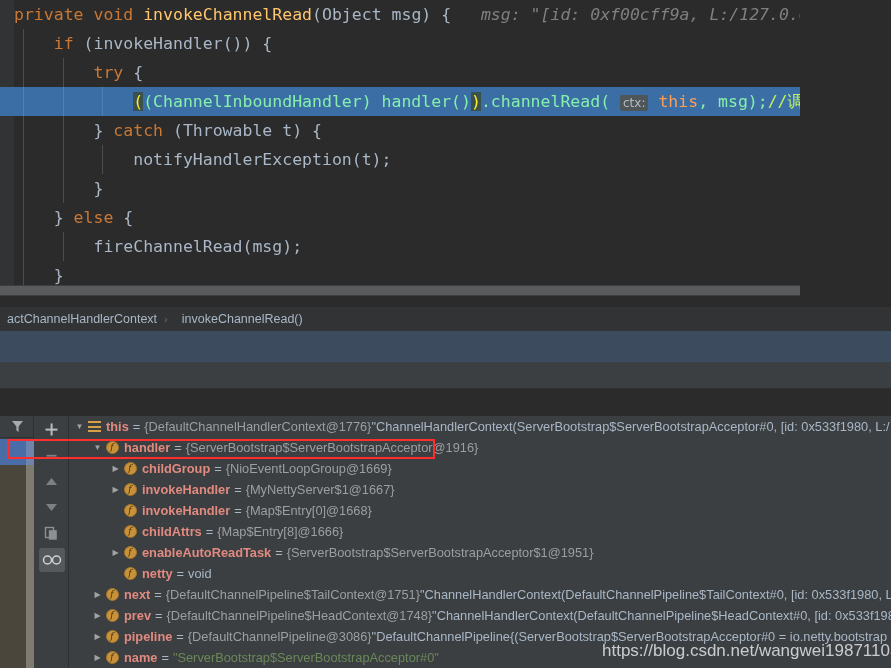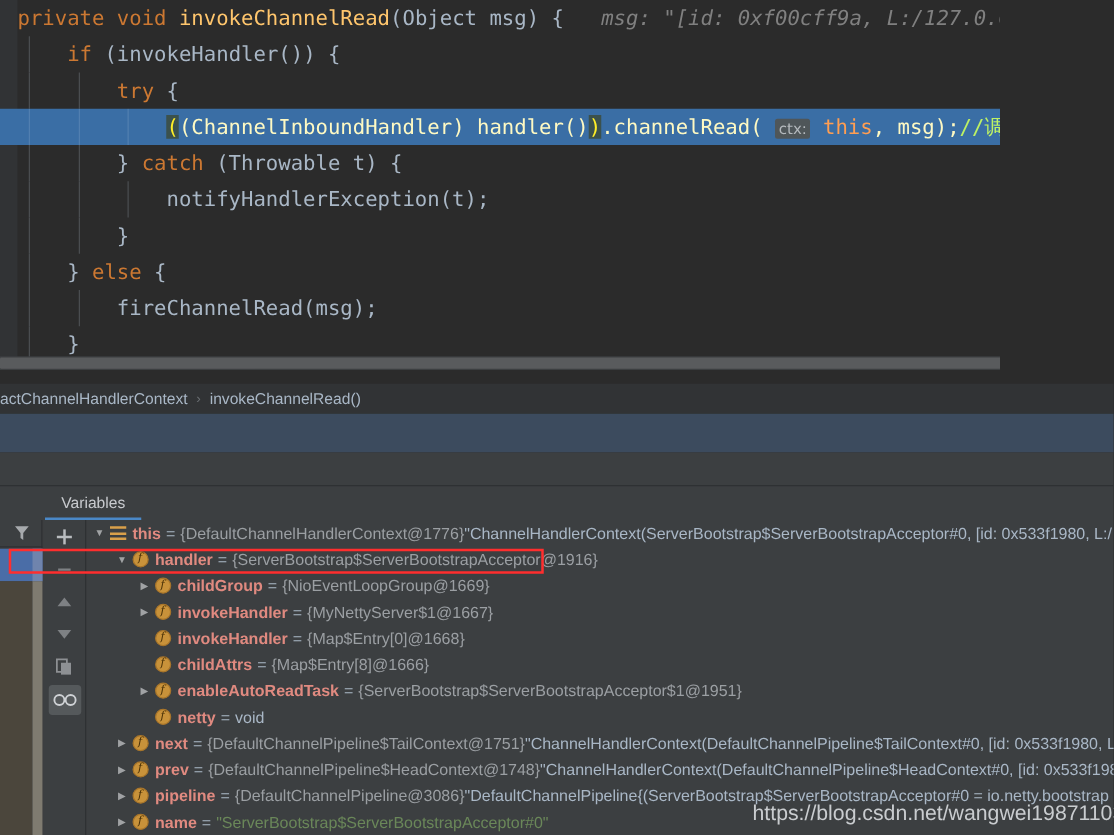--- a/index.html
+++ b/index.html
@@ -47,42 +47,42 @@
   .txt  { color: #a9b7c6; }
   .cmt  { color: #808080; font-style: italic; }
   .cmt2 { color: #8c9096; }
   .paren-hl { background: #3b514d; color: #ffef28; }
   .hint {
     background: #4f5659; color: #b4b9bd;
     font-size: 12px; padding: 1px 3px; border-radius: 2px;
     font-family: "DejaVu Sans", sans-serif;
   }
   .line.hl .kw { color: #ff9e52; }
-  .line.hl .txt { color: #fef9c3; }
+  .line.hl .txt { color: #86efac; }
   .line.hl .cmt2 { color: #bef264; }
 
   
   .h-scroll {
     position: absolute; left: 0; bottom: 0; width: 891px; height: 11px;
     background: #3c3f41;
   }
   .h-scroll .thumb {
     position: absolute; left: 0; top: 1px; width: 847px; height: 9px;
     background: #595b5d; border-radius: 1px;
   }
 
   
   .breadcrumb {
     position: absolute; left: 0; top: 307px; width: 891px; height: 24px;
     background: #313335;
     color: #a9b7c6; font-size: 12.5px;
     display: flex; align-items: center;
     padding-left: 0px;
   }
-  .breadcrumb .crumb { color: #a9b7c6; }
+  .breadcrumb .crumb { color: #a9b7c6; margin-left: 7px; }
   .breadcrumb .sep { color: #6b6f73; margin: 0 7px; font-size: 11px; }
 
   
   .blue-band {
     position: absolute; left: 0; top: 331px; width: 891px; height: 31px;
     background: #3c4b5e;
   }
   
   .grey-gap {
     position: absolute; left: 0; top: 362px; width: 891px; height: 27px;
@@ -234,26 +234,20 @@
 
   <div class="breadcrumb">
     <span class="crumb">actChannelHandlerContext</span>
     <span class="sep">›</span>
     <span class="crumb">invokeChannelRead()</span>
   </div>
 
   <div class="blue-band"></div>
   <div class="grey-gap"></div>
 
-  <div class="tabbar">
-    <div class="spacer"></div>
-    <div class="tab active">
-      <span>Variables</span>
-    </div>
-  </div>
 
   <div class="debug-body">
 
     <div class="far-left">
       <div class="filter-cell">
         <svg width="13" height="13" viewBox="0 0 13 13">
           <polygon points="1,1 12,1 7.6,6.4 7.6,12 5.4,10.4 5.4,6.4" fill="#a7aaad"></polygon>
         </svg>
       </div>
       <div class="blue-marker"></div>

